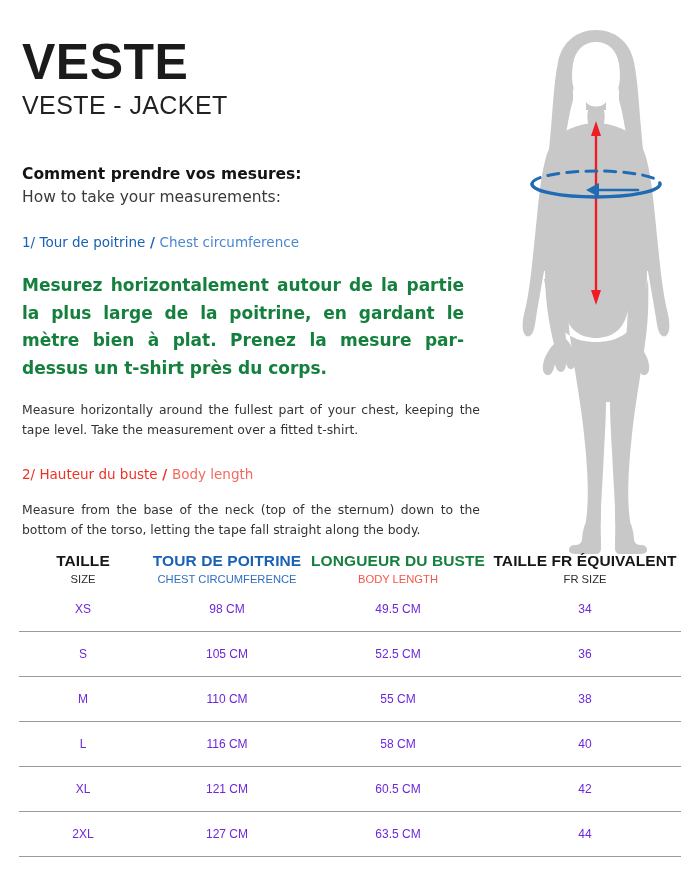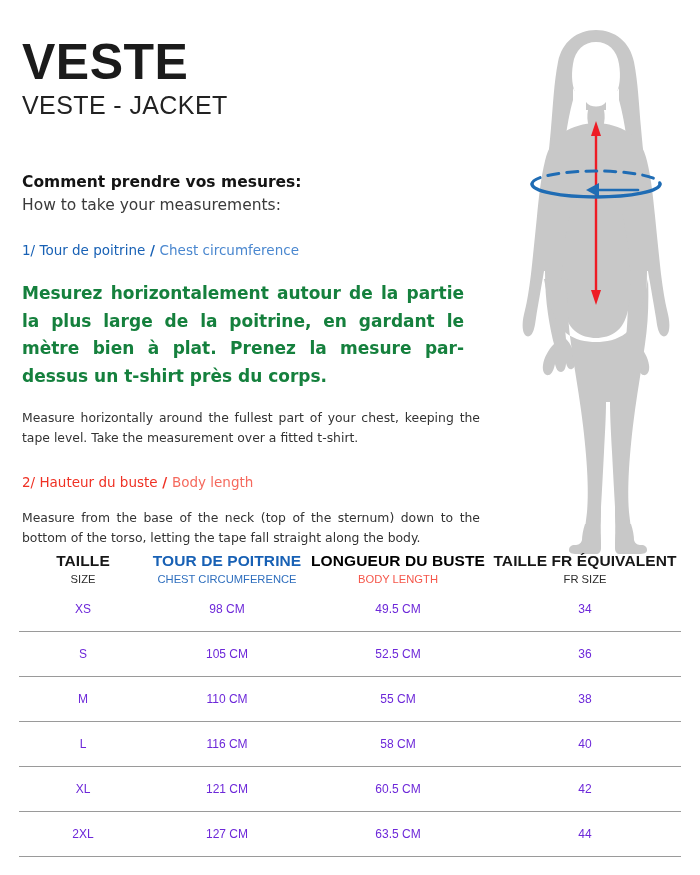--- a/index.html
+++ b/index.html
@@ -45,21 +45,21 @@
     letter-spacing: 0.4px;
     line-height: 1.15;
     color: #222222;
     margin: 3px 0 0 0;
   }
 
   
   .instructions {
     position: absolute;
     left: 22px;
-    top: 172px;
+    top: 164px;
     width: 458px;
   }
   .howto-fr {
     font-family: "DejaVu Sans", sans-serif;
     font-size: 15.5px;
     font-weight: bold;
     color: #141414;
     line-height: 1.35;
     margin: 0;
   }
@@ -164,21 +164,21 @@
     font-size: 11.2px;
     font-weight: normal;
     line-height: 1.3;
     display: block;
     margin-top: 2px;
   }
   .th-black .th-main { color: #171717; }
   .th-black .th-sub  { color: #2c2c2c; }
   .th-blue  .th-main { color: #1861b5; }
   .th-blue  .th-sub  { color: #2f6fbe; }
-  .th-red   .th-main { color: #000000; }
+  .th-red   .th-main { color: #15803d; }
   .th-red   .th-sub  { color: #f5564a; }
 
   tbody td {
     font-family: "Liberation Sans", sans-serif;
     font-size: 12px;
     font-weight: normal;
     color: #6d28d9;
     height: 44px;
   }
   tbody tr.with-rule td {

